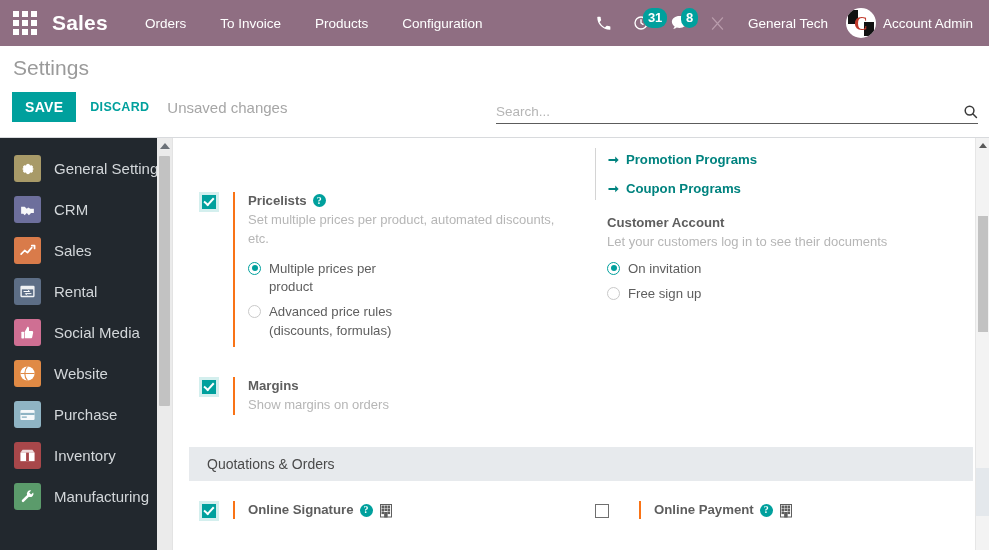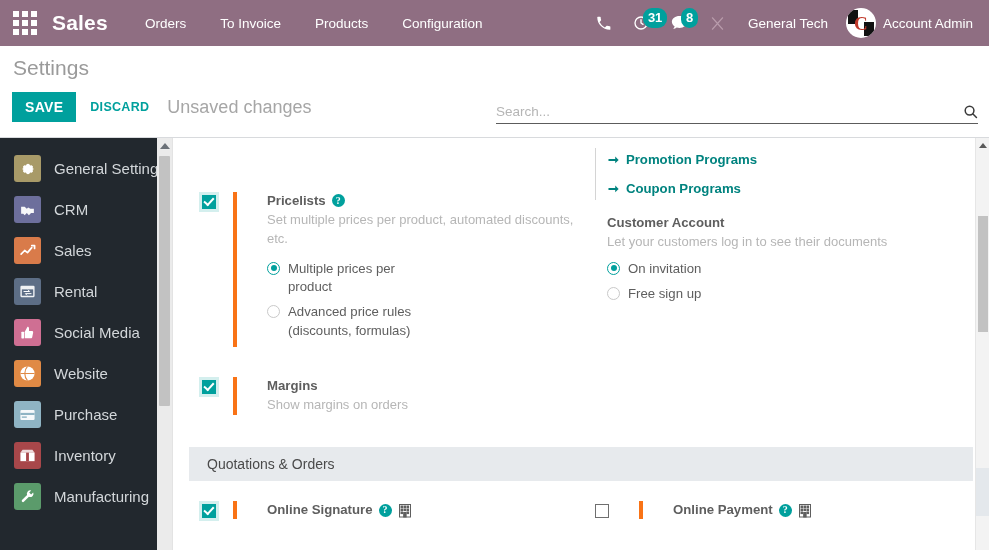--- a/index.html
+++ b/index.html
@@ -148,21 +148,21 @@
     border: none;
     font-size: 12.5px;
     font-weight: bold;
     letter-spacing: .3px;
     padding: 7px 14px;
     cursor: pointer;
     font-family: "Liberation Sans", sans-serif;
   }
   #unsaved-text {
     color: #a6a6a6;
-    font-size: 18px;
+    font-size: 15px;
     margin-left: 4px;
   }
   #searchbox {
     position: absolute;
     left: 496px; top: 58px;
     width: 482px;
     border-bottom: 1px solid #5c5c5c;
     display: flex; align-items: center;
     padding-bottom: 4px;
   }
@@ -294,22 +294,22 @@
     width: 4px; height: 8px;
     border: solid #ffffff;
     border-width: 0 2px 2px 0;
     transform: rotate(42deg) translate(-1px,-1px);
   }
   .checkbox.off {
     border: 1.5px solid #6f6f6f;
     background: #ffffff;
   }
   .setting-body {
-    border-left: 4px solid #f97316;
-    padding-left: 30px;
+    border-left: 2px solid #f97316;
+    padding-left: 13px;
     flex: 1;
     min-width: 0;
   }
   .setting-title {
     font-size: 13.2px;
     font-weight: bold;
     color: #5e5e5e;
     display: flex;
     align-items: center;
     gap: 6px;

